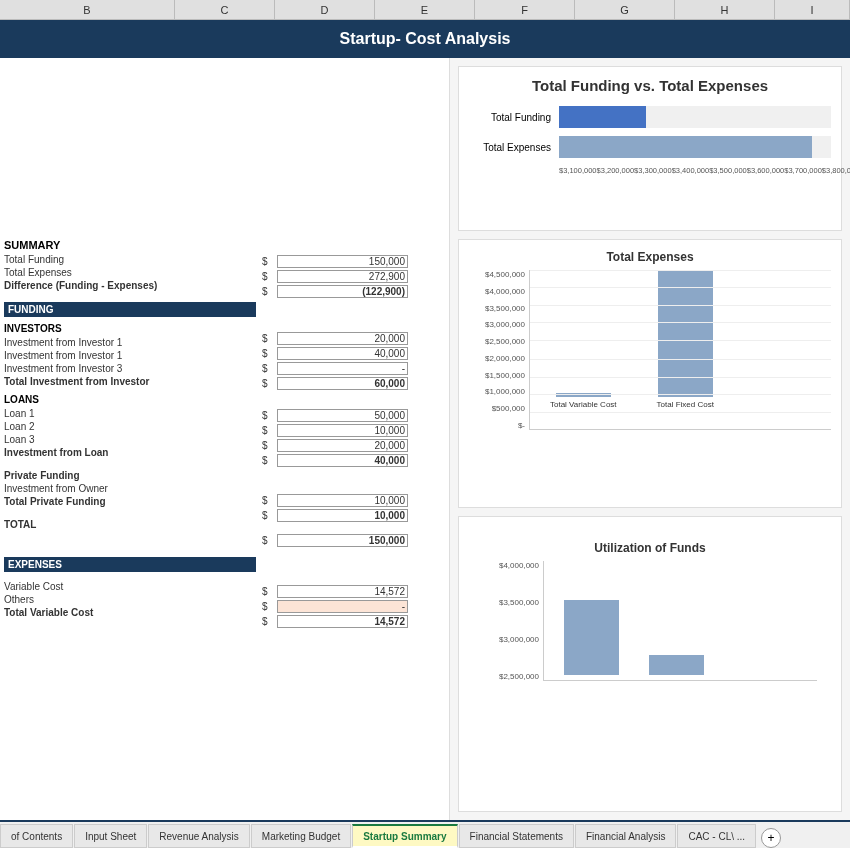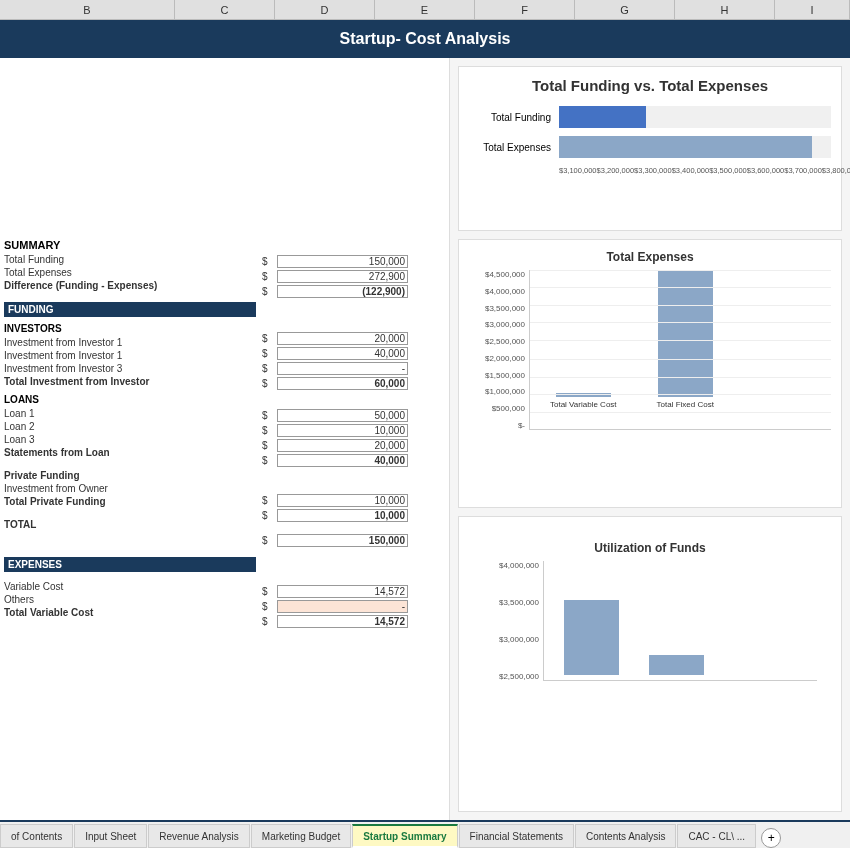--- a/index.html
+++ b/index.html
@@ -216,21 +216,21 @@
         <div class="data-row">
           <span class="data-label">Loan 1</span>
         </div>
         <div class="data-row">
           <span class="data-label">Loan 2</span>
         </div>
         <div class="data-row">
           <span class="data-label">Loan 3</span>
         </div>
         <div class="data-row">
-          <span class="data-label bold">Statements from Loan</span>
+          <span class="data-label bold">Investment from Loan</span>
         </div>
 
         <div style="height:10px;"></div>
         <div class="data-row">
           <span class="data-label bold">Private Funding</span>
         </div>
         <div class="data-row">
           <span class="data-label">Investment from Owner</span>
         </div>
         <div class="data-row">
@@ -448,16 +448,16 @@
   </div>
 </div>
 
 <div class="bottom-tabs">
   <div class="tab">of Contents</div>
   <div class="tab">Input Sheet</div>
   <div class="tab">Revenue Analysis</div>
   <div class="tab">Marketing Budget</div>
   <div class="tab active">Startup Summary</div>
   <div class="tab">Financial Statements</div>
-  <div class="tab">Contents Analysis</div>
+  <div class="tab">Financial Analysis</div>
   <div class="tab">CAC - CL\ ...</div>
   <div class="tab-add">+</div>
 </div>
 
 </body></html>

